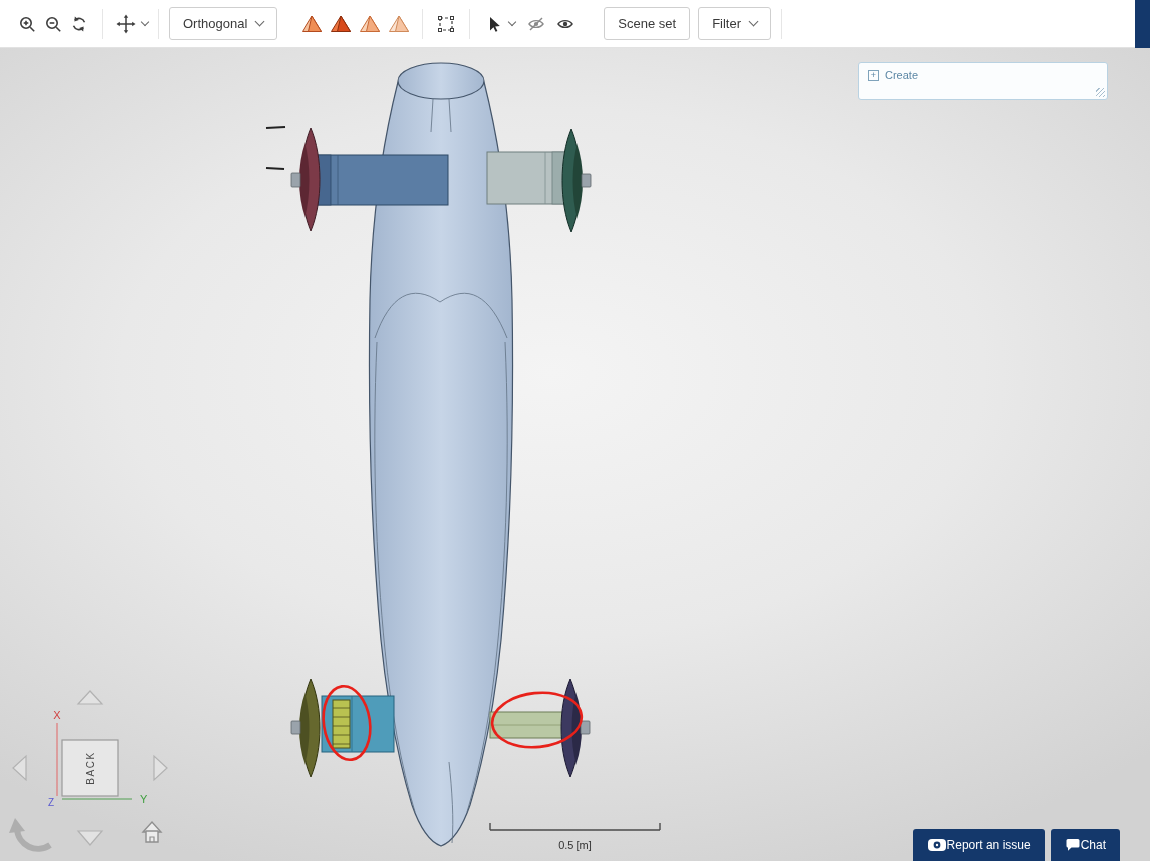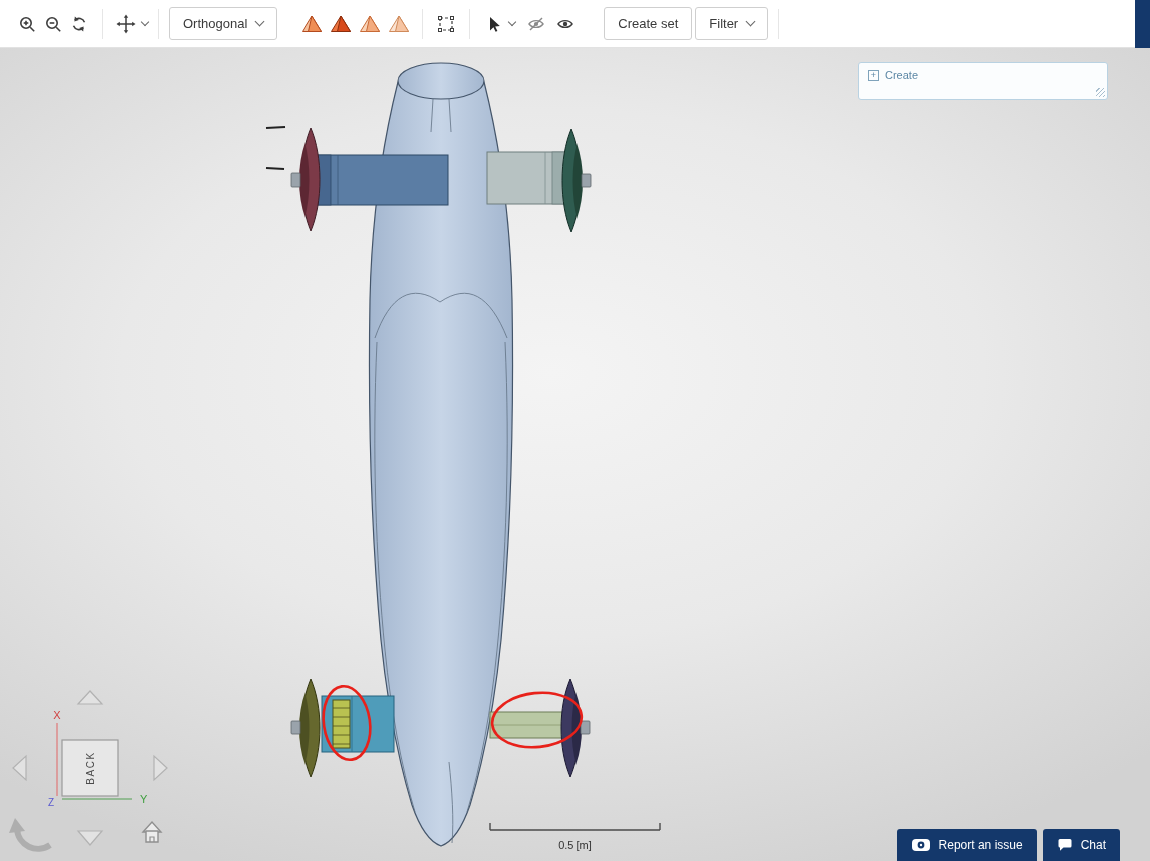--- a/index.html
+++ b/index.html
@@ -33,21 +33,21 @@
     border:1px solid #b9d2e2;border-radius:3px;box-sizing:border-box;}
   .scene-header{display:flex;align-items:center;gap:6px;padding:6px 9px;color:#5c87a5;
     font-size:11px;cursor:pointer;}
   .expand-box{width:11px;height:11px;border:1px solid #7fa3bb;display:flex;align-items:center;
     justify-content:center;font-size:9px;line-height:1;color:#5c87a5;box-sizing:border-box;flex:none;}
   .resize-handle{position:absolute;right:2px;bottom:2px;width:9px;height:9px;cursor:nwse-resize;
     background:repeating-linear-gradient(135deg,transparent 0 2px,#a8bece 2px 3px);}
 
   
   .footer-btns{position:absolute;right:30px;bottom:0;display:flex;gap:6px;z-index:5;}
-  .f-btn{display:inline-flex;align-items:center;gap:8px;height:32px;padding:0 14px;
+  .f-btn{display:inline-flex;align-items:center;height:32px;padding:0 14px;
     background:#14386b;color:#fff;font-size:12px;border:none;border-radius:3px 3px 0 0;
     cursor:pointer;font-family:inherit;}
 </style>
 </head>
 <body>
 
 <div class="app">
 
   <div class="toolbar">
 
@@ -161,24 +161,24 @@
       </svg>
     </span>
     <span class="tb-icon" style="margin-left:3px">
       <svg width="18" height="18" viewBox="0 0 18 18">
         <path d="M2 9 C5 4.5 13 4.5 16 9 C13 13.5 5 13.5 2 9 Z" stroke="#3d3d3d" stroke-width="1.4" fill="none"></path>
         <circle cx="9" cy="9" r="2.2" fill="#3d3d3d"></circle>
       </svg>
     </span>
 
     <button class="tb-btn" style="margin-left:26px">
-      <span>Create set</span>
+      <span>Scene set</span>
     </button>
 
-    <button class="tb-btn" style="margin-left:3px">
+    <button class="tb-btn" style="margin-left:8px">
       <span>Filter</span>
       <span class="chev"></span>
     </button>
 
     <span class="sep"></span>
 
     <span class="navy-corner"></span>
   </div>
 
   <div class="viewport">

